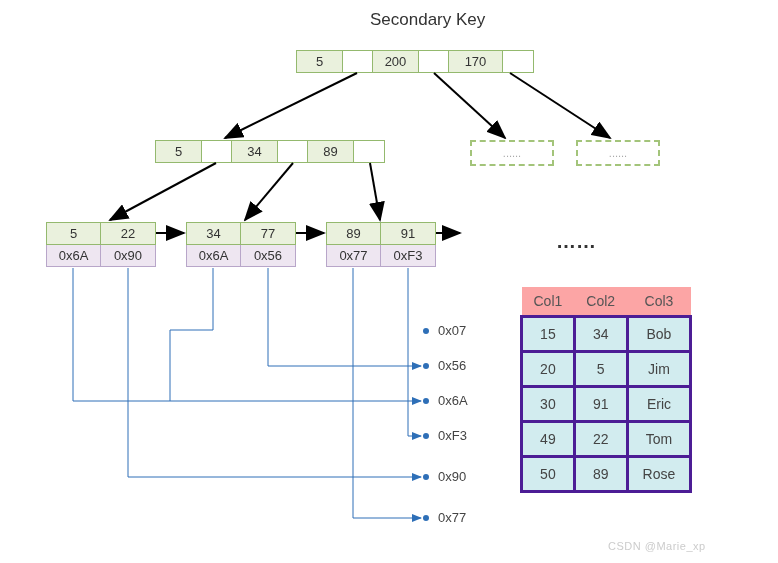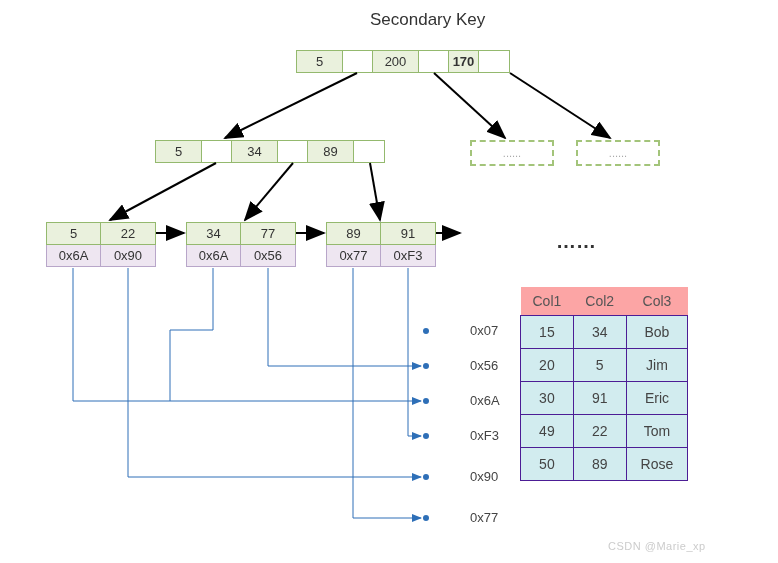--- a/index.html
+++ b/index.html
@@ -64,21 +64,20 @@
     position: absolute;
     font-size: 20px;
     font-weight: bold;
     color: #333;
   }
 
   .addr-label {
     position: absolute;
     font-size: 13px;
     color: #444;
-    margin-left: 32px;
   }
   .dot-blue {
     position: absolute;
     width: 6px; height: 6px;
     background: #2e6fb7;
     border-radius: 50%;
   }
 
   .data-table {
     position: absolute;
@@ -86,21 +85,21 @@
     font-size: 14px;
   }
   .data-table th {
     background: #fca5a5;
     font-weight: normal;
     padding: 6px 12px;
     color: #555;
     border: none;
   }
   .data-table td {
-    border: 1px solid #4c1d95;
+    border: 3px solid #4c1d95;
     background: #d2ecef;
     text-align: center;
     padding: 8px 14px;
     color: #444;
   }
   .watermark {
     position: absolute;
     font-size: 11px;
     color: #ccc;
     letter-spacing: 0.5px;
@@ -109,21 +108,21 @@
 </head>
 <body>
 
 <div class="title" style="left:370px; top:10px;">Secondary Key</div>
 
 <div class="node-row" style="left:296px; top:50px;">
   <div class="cell key" style="width:46px;">5</div>
   <div class="cell ptr-gap" style="width:30px;"></div>
   <div class="cell key" style="width:46px;">200</div>
   <div class="cell ptr-gap" style="width:30px;"></div>
-  <div class="cell key" style="width:30px;font-weight:bold;">170</div>
+  <div class="cell key" style="width:54px;">170</div>
   <div class="cell ptr-gap" style="width:30px;"></div>
 </div>
 
 <div class="node-row" style="left:155px; top:140px;">
   <div class="cell key" style="width:46px;">5</div>
   <div class="cell ptr-gap" style="width:30px;"></div>
   <div class="cell key" style="width:46px;">34</div>
   <div class="cell ptr-gap" style="width:30px;"></div>
   <div class="cell key" style="width:46px;">89</div>
   <div class="cell ptr-gap" style="width:30px;"></div>

